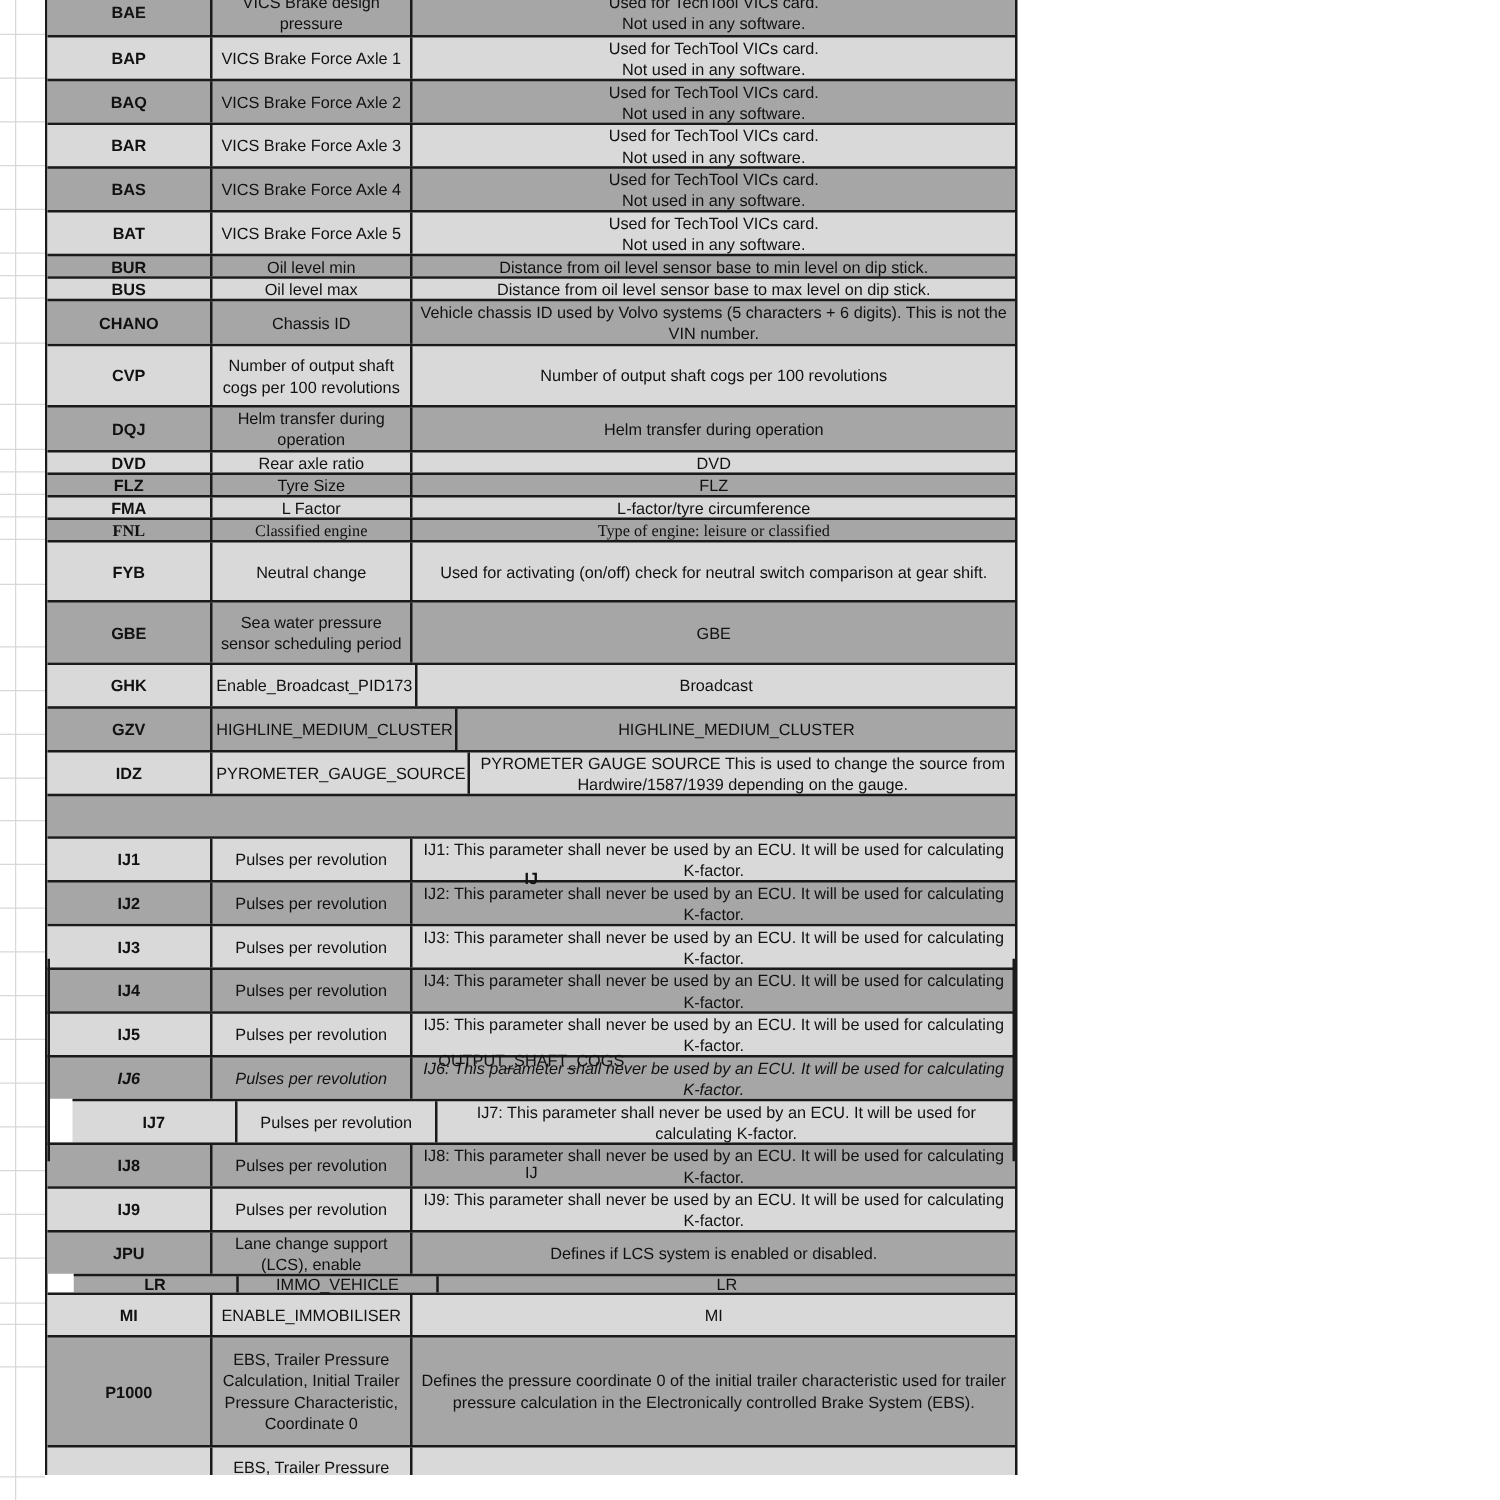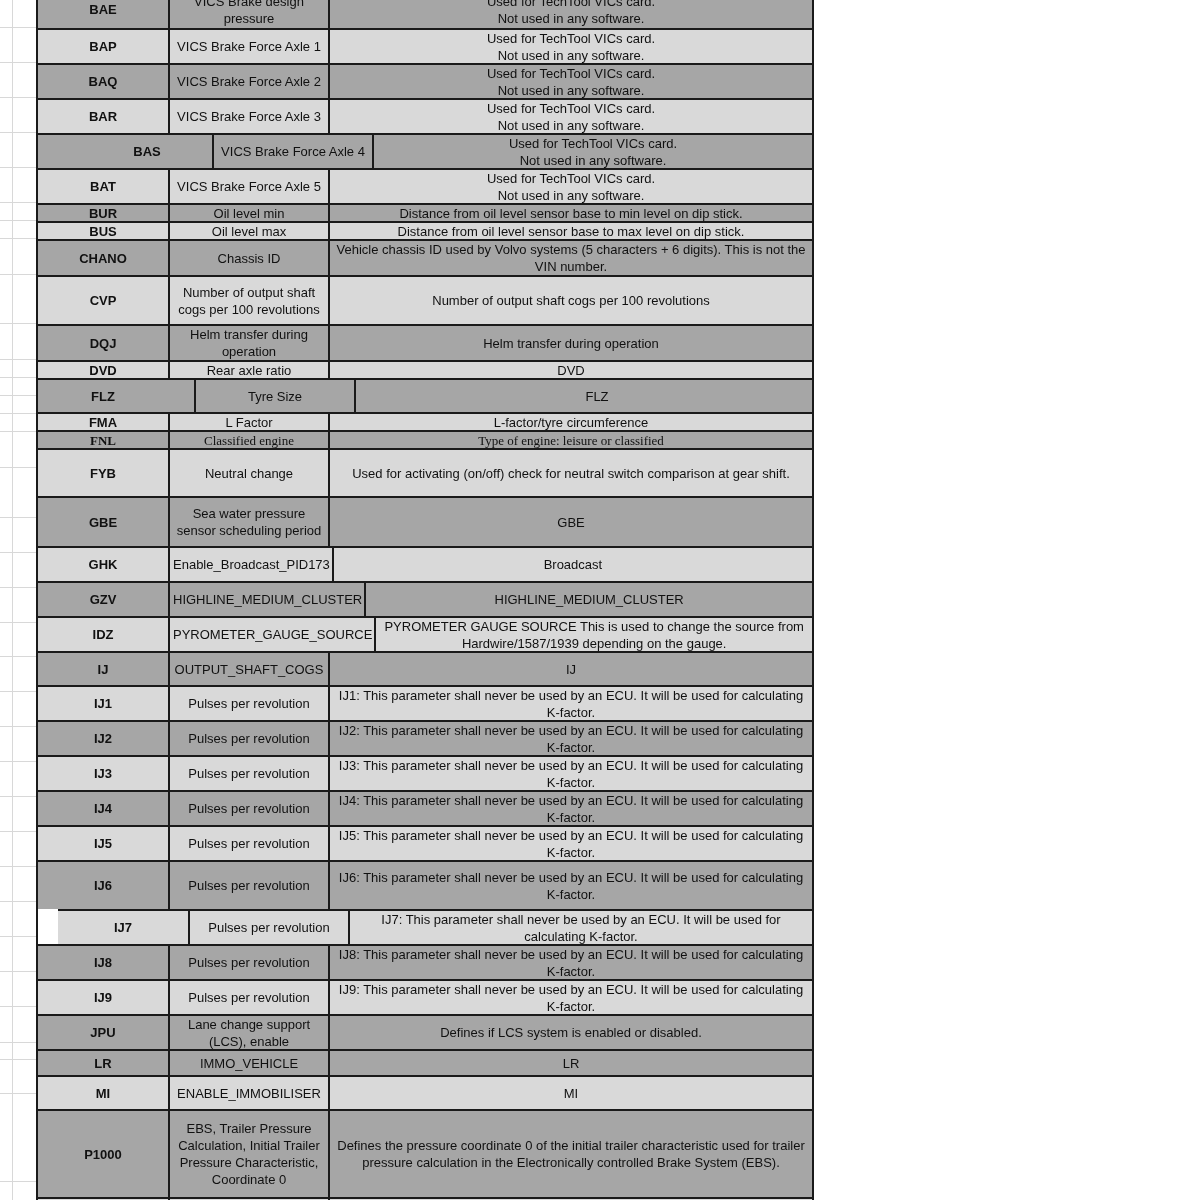--- a/index.html
+++ b/index.html
@@ -103,21 +103,21 @@
 Not used in any software.</div>
   </div>
 
   <div class="row light" style="height: 35px;">
     <div class="cell code">BAR</div>
     <div class="cell name">VICS Brake Force Axle 3</div>
     <div class="cell desc">Used for TechTool VICs card.
 Not used in any software.</div>
   </div>
 
-  <div class="row dark" style="height: 35px; padding-left: 44px;">
+  <div class="row dark" style="height: 35px;">
     <div class="cell code">BAS</div>
     <div class="cell name">VICS Brake Force Axle 4</div>
     <div class="cell desc">Used for TechTool VICs card.
 Not used in any software.</div>
   </div>
 
   <div class="row light" style="height: 35px;">
     <div class="cell code">BAT</div>
     <div class="cell name">VICS Brake Force Axle 5</div>
     <div class="cell desc">Used for TechTool VICs card.
@@ -153,21 +153,21 @@
     <div class="cell name">Helm transfer during operation</div>
     <div class="cell desc">Helm transfer during operation</div>
   </div>
 
   <div class="row light" style="height: 18px;">
     <div class="cell code">DVD</div>
     <div class="cell name">Rear axle ratio</div>
     <div class="cell desc">DVD</div>
   </div>
 
-  <div class="row dark" style="height: 34px; gap: 26px;">
+  <div class="row dark" style="height: 18px;">
     <div class="cell code">FLZ</div>
     <div class="cell name">Tyre Size</div>
     <div class="cell desc">FLZ</div>
   </div>
 
   <div class="row light" style="height: 18px;">
     <div class="cell code">FMA</div>
     <div class="cell name">L Factor</div>
     <div class="cell desc">L-factor/tyre circumference</div>
   </div>
@@ -201,21 +201,21 @@
     <div class="cell name flushleft">HIGHLINE_MEDIUM_CLUSTER</div>
     <div class="cell desc">HIGHLINE_MEDIUM_CLUSTER</div>
   </div>
 
   <div class="row light" style="height: 35px;">
     <div class="cell code">IDZ</div>
     <div class="cell name flushleft">PYROMETER_GAUGE_SOURCE</div>
     <div class="cell desc">PYROMETER GAUGE SOURCE This is used to change the source from Hardwire/1587/1939 depending on the gauge.</div>
   </div>
 
-  <div class="row dark" style="height: 34px;">
+  <div class="row dark" style="height: 34px; flex-direction: column;">
     <div class="cell code">IJ</div>
     <div class="cell name">OUTPUT_SHAFT_COGS</div>
     <div class="cell desc">IJ</div>
   </div>
 
   <div class="row light" style="height: 35px;">
     <div class="cell code">IJ1</div>
     <div class="cell name">Pulses per revolution</div>
     <div class="cell desc">IJ1: This parameter shall never be used by an ECU. It will be used for calculating K-factor.</div>
   </div>
@@ -237,21 +237,21 @@
     <div class="cell name">Pulses per revolution</div>
     <div class="cell desc">IJ4: This parameter shall never be used by an ECU. It will be used for calculating K-factor.</div>
   </div>
 
   <div class="row light" style="height: 35px;">
     <div class="cell code">IJ5</div>
     <div class="cell name">Pulses per revolution</div>
     <div class="cell desc">IJ5: This parameter shall never be used by an ECU. It will be used for calculating K-factor.</div>
   </div>
 
-  <div class="row dark" style="height: 49px;">
+  <div class="row dark" style="height: 35px; font-style: italic;">
     <div class="cell code">IJ6</div>
     <div class="cell name">Pulses per revolution</div>
     <div class="cell desc">IJ6: This parameter shall never be used by an ECU. It will be used for calculating K-factor.</div>
   </div>
 
   <div class="row light" style="height: 35px; margin-left: 20px;">
     <div class="cell code">IJ7</div>
     <div class="cell name">Pulses per revolution</div>
     <div class="cell desc">IJ7: This parameter shall never be used by an ECU. It will be used for calculating K-factor.</div>
   </div>
@@ -268,21 +268,21 @@
     <div class="cell desc">IJ9: This parameter shall never be used by an ECU. It will be used for calculating K-factor.</div>
   </div>
 
   <div class="row dark" style="height: 35px;">
     <div class="cell code">JPU</div>
     <div class="cell name">Lane change support (LCS), enable</div>
     <div class="cell desc">Defines if LCS system is enabled or disabled.</div>
   </div>
 
 
-  <div class="row dark" style="height: 26px;">
+  <div class="row dark" style="height: 15px; margin-left: 21px;">
     <div class="cell code">LR</div>
     <div class="cell name">IMMO_VEHICLE</div>
     <div class="cell desc">LR</div>
   </div>
 
   <div class="row light" style="height: 34px;">
     <div class="cell code">MI</div>
     <div class="cell name">ENABLE_IMMOBILISER</div>
     <div class="cell desc">MI</div>
   </div>

